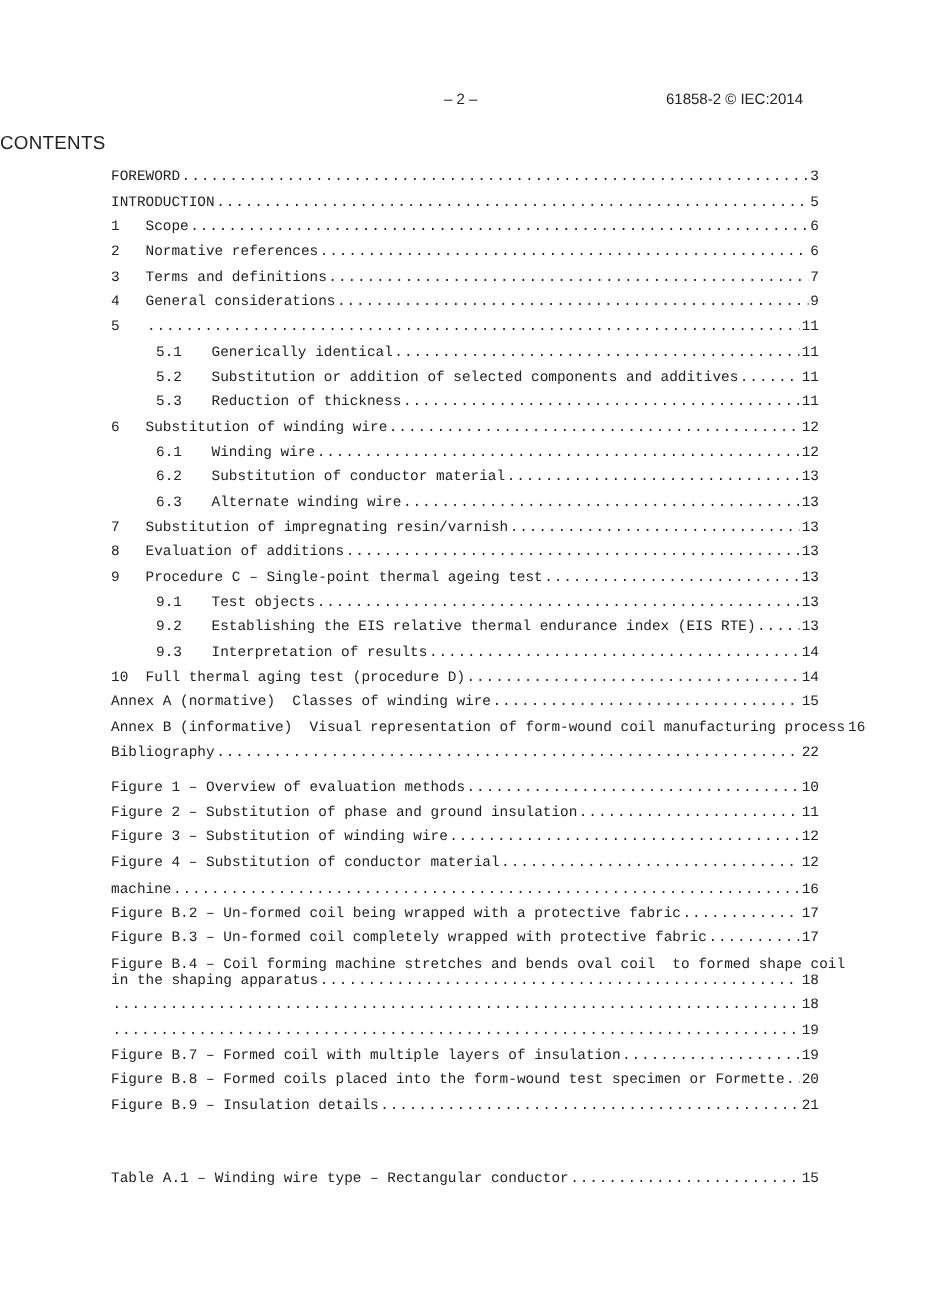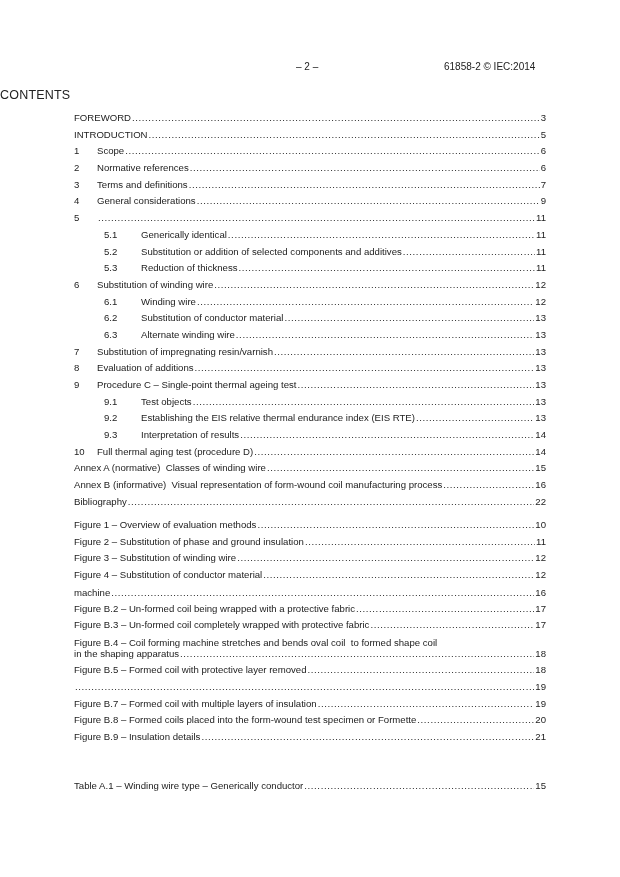--- a/index.html
+++ b/index.html
@@ -3,21 +3,21 @@
 <meta charset="utf-8">
 <style>
   html, body { margin: 0; padding: 0; background: #ffffff; }
   body { width: 620px; height: 877px; position: relative; overflow: hidden;
          font-family: "Liberation Sans", sans-serif; color: #222; }
   .page-header { position: absolute; top: 61px; left: 0; width: 620px; font-size: 10px; }
   .page-num { position: absolute; left: 296px; }
   .doc-id { position: absolute; left: 444px; }
   .contents-title { position: absolute; top: 88px; left: 0; width: 620px; 
                     font-size: 12.5px; letter-spacing: 0.2px; }
-  .toc { position: absolute; left: 74px; width: 472px; font-size: 9.6px; }
+  .toc { position: absolute; left: 74px; width: 472px; font-size: 9.6px; font-family: Liberation Mono, monospace; }
   .row { position: relative; height: 16.7px; line-height: 16.7px; display: flex; align-items: baseline; white-space: nowrap; }
   .row.two-line { height: auto; display: block; line-height: 11px; padding-top: 3px; padding-bottom: 3px; }
   .row .num { display: inline-block; width: 23px; flex: none; }
   .row.sub .num { margin-left: 30px; width: 37px; }
   .row .title { flex: none; }
   .row .dots { flex: 1 1 auto; overflow: hidden; margin: 0 1px; }
   .row .dots::before { content: "........................................................................................................................................................................................................................................"; letter-spacing: 0.6px; }
   .row .page { flex: none; text-align: right; }
   .two-line .line2 { display: flex; align-items: flex-end; }
 </style>
@@ -214,21 +214,20 @@
     </div>
   <div class="row two-line">
     <div style="white-space:pre;">Figure B.4 – Coil forming machine stretches and bends oval coil  to formed shape coil</div>
     <div class="line2">
         <span class="title">in the shaping apparatus</span>
         <span class="dots"></span>
         <span class="page">18</span>
       </div>
   </div>
   <div class="row">
-      <span class="title">Figure B.5 – Formed coil with protective layer removed</span>
       <span class="dots"></span>
       <span class="page">18</span>
     </div>
   <div class="row">
       <span class="dots"></span>
       <span class="page">19</span>
     </div>
   <div class="row">
       <span class="title">Figure B.7 – Formed coil with multiple layers of insulation</span>
       <span class="dots"></span>
@@ -241,17 +240,17 @@
     </div>
   <div class="row">
       <span class="title">Figure B.9 – Insulation details</span>
       <span class="dots"></span>
       <span class="page">21</span>
     </div>
 </div>
 
 <div class="toc" style="top:778px;">
   <div class="row">
-      <span class="title">Table A.1 – Winding wire type – Generically conductor</span>
+      <span class="title">Table A.1 – Winding wire type – Rectangular conductor</span>
       <span class="dots"></span>
       <span class="page">15</span>
     </div>
 </div>
 
 </body></html>

